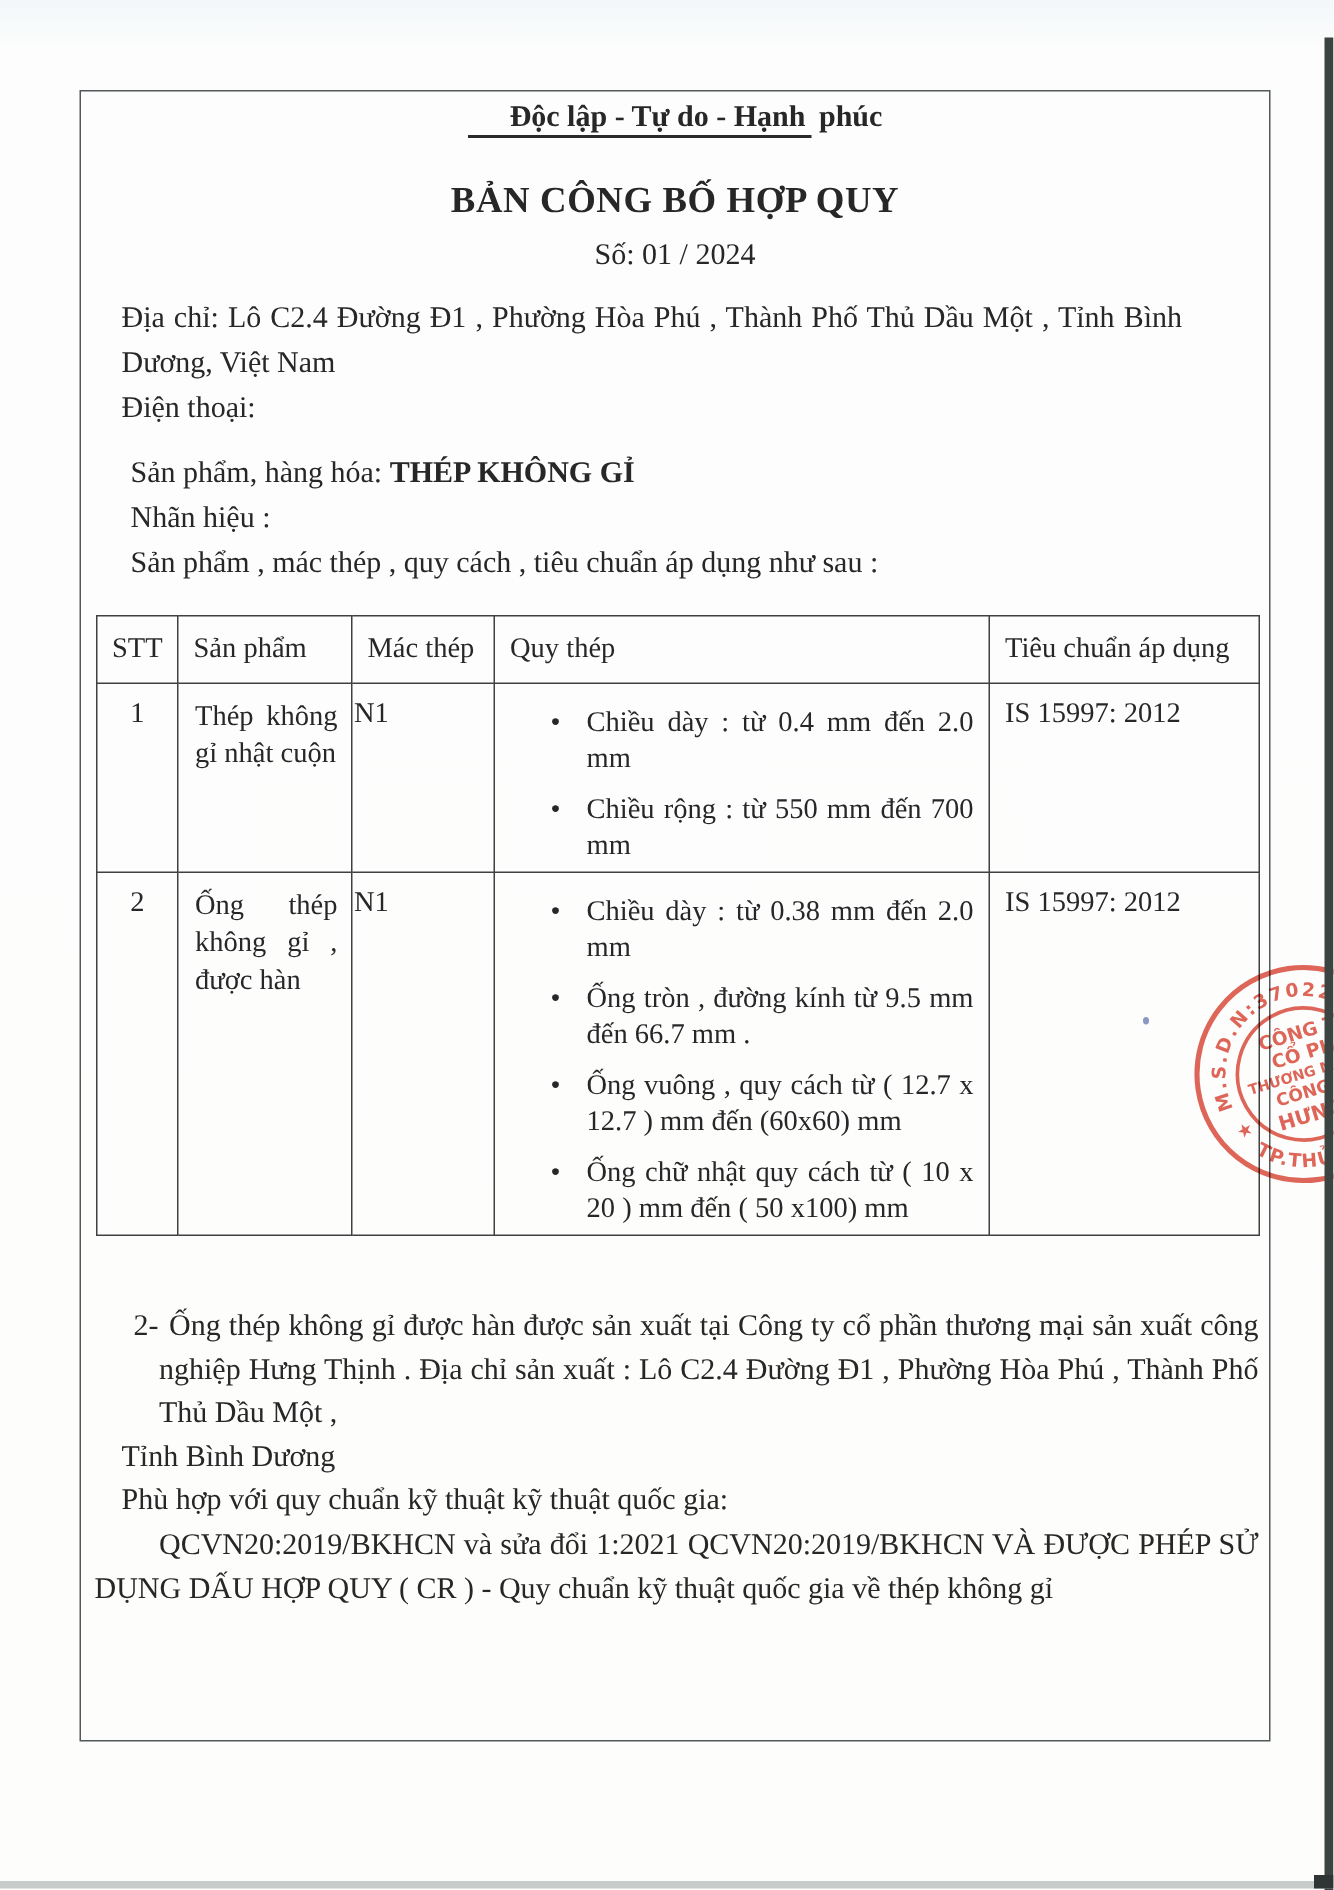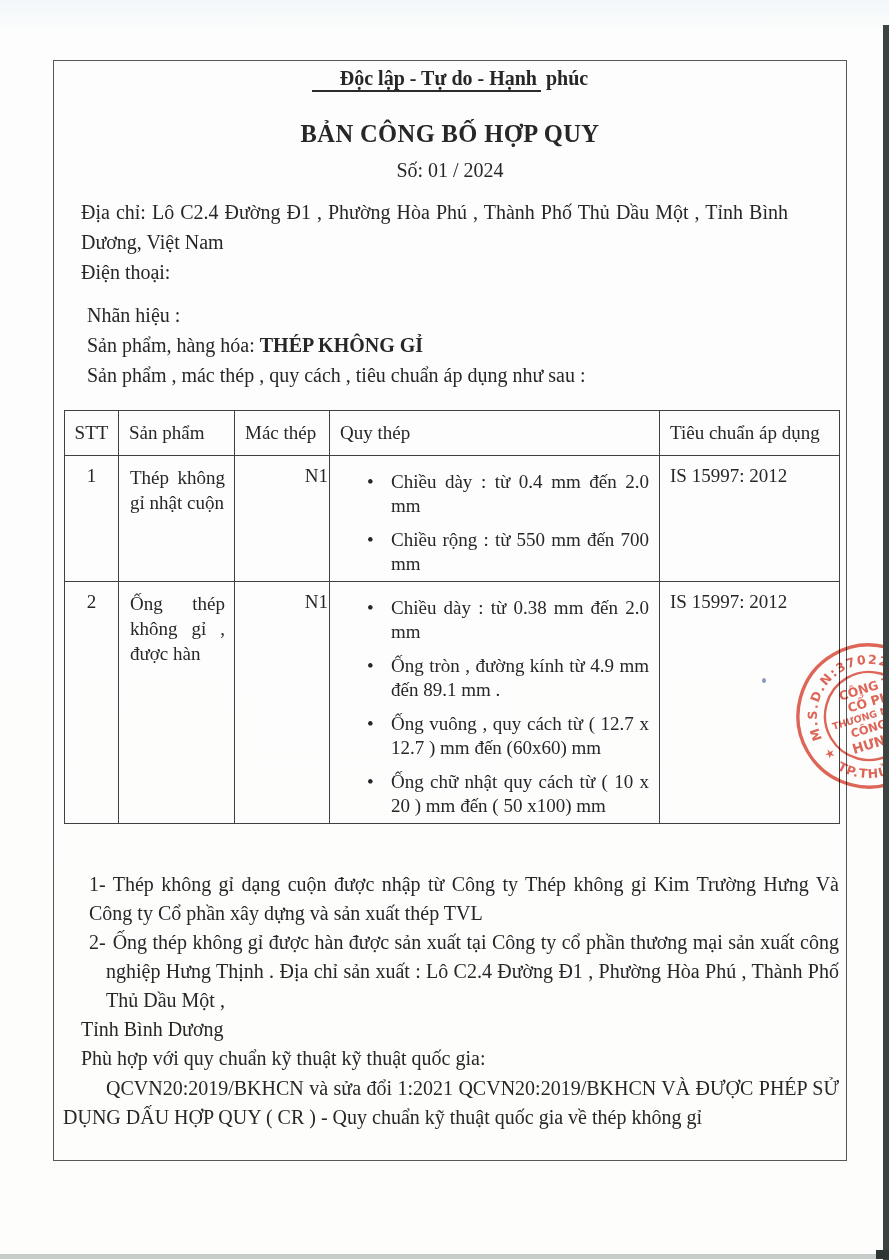--- a/index.html
+++ b/index.html
@@ -32,21 +32,21 @@
   }
   table.spec th,table.spec td{border:1.6px solid #3e4042;}
   table.spec thead th{
     height:44px;font-weight:normal;text-align:left;padding:0 4px 0 10px;
     vertical-align:middle;
   }
   table.spec thead th.c{text-align:center;padding:0;}
   table.spec tbody td{vertical-align:top;}
   td.stt{text-align:center;padding-top:9px;}
   td.sp{padding:9px 9px 0 11px;text-align:justify;line-height:25px;}
-  td.mt{text-align:right;padding-top:9px;}
+  td.mt{text-align:left;padding-top:9px;}
   td.qc{padding:3px 10px 6px 32px;}
   td.tc{padding:9px 4px 0 10px;}
   .qc ul{margin:0;padding:0;list-style:none;}
   .qc li{position:relative;padding-left:29px;text-align:justify;line-height:23.5px;margin-top:11px;}
   .qc li::before{content:"•";position:absolute;left:5px;top:0;}
   
   .notes{margin:46px 7px 0 35px;font-size:20px;}
   .notes p{margin:0;line-height:29px;text-align:justify;}
   .notes .marker{margin-right:7px;}
   .n2{padding-left:17px;text-indent:-17px;}
@@ -70,22 +70,22 @@
 
   <p class="doc-title">BẢN CÔNG BỐ HỢP QUY</p>
   <p class="doc-number">Số: 01 / 2024</p>
 
   <div class="info">
     <p>Địa chỉ: Lô C2.4 Đường Đ1 , Phường Hòa Phú , Thành Phố Thủ Dầu Một , Tỉnh Bình Dương, Việt Nam</p>
     <p>Điện thoại:</p>
   </div>
 
   <div class="block2">
+    <p><span>Sản phẩm, hàng hóa: </span><span class="bold">THÉP KHÔNG GỈ</span></p>
     <p>Nhãn hiệu :</p>
-    <p><span>Sản phẩm, hàng hóa: </span><span class="bold">THÉP KHÔNG GỈ</span></p>
     <p>Sản phẩm , mác thép , quy cách , tiêu chuẩn áp dụng như sau :</p>
   </div>
 
   <table class="spec">
     <colgroup>
       <col style="width:54px">
         <col style="width:116px">
         <col style="width:95px">
         <col style="width:330px">
         <col style="width:180px">
@@ -112,32 +112,31 @@
         </td>
         <td class="tc">IS 15997: 2012</td>
       </tr>
       <tr style="height:234px">
         <td class="stt">2</td>
         <td class="sp">Ống thép không gỉ , được hàn</td>
         <td class="mt">N1</td>
         <td class="qc">
           <ul>
             <li>Chiều dày : từ 0.38 mm đến 2.0 mm</li>
-            <li>Ống tròn , đường kính từ 4.9 mm đến 89.1 mm .</li>
+            <li>Ống tròn , đường kính từ 9.5 mm đến 66.7 mm .</li>
             <li>Ống vuông , quy cách từ ( 12.7 x 12.7 ) mm đến (60x60) mm</li>
             <li>Ống chữ nhật quy cách từ ( 10 x 20 ) mm đến ( 50 x100) mm</li>
           </ul>
         </td>
         <td class="tc">IS 15997: 2012</td>
       </tr>
     </tbody>
   </table>
 
   <div class="notes">
-    <p><span class="marker">1-</span><span>Thép không gỉ dạng cuộn được nhập từ Công ty Thép không gỉ Kim Trường Hưng Và Công ty Cổ phần xây dựng và sản xuất thép TVL</span></p>
     <p class="n2"><span class="marker">2-</span><span>Ống thép không gỉ được hàn được sản xuất tại Công ty cổ phần thương mại sản xuất công nghiệp Hưng Thịnh . Địa chỉ sản xuất : Lô C2.4 Đường Đ1 , Phường Hòa Phú , Thành Phố Thủ Dầu Một ,</span></p>
     <p class="province">Tỉnh Bình Dương</p>
     <p class="conform">Phù hợp với quy chuẩn kỹ thuật kỹ thuật quốc gia:</p>
     <p class="regulation">QCVN20:2019/BKHCN và sửa đổi 1:2021 QCVN20:2019/BKHCN VÀ ĐƯỢC PHÉP SỬ DỤNG DẤU HỢP QUY ( CR ) -  Quy chuẩn kỹ thuật quốc gia về thép không gỉ</p>
   </div>
 
 </div>
 
 <svg class="stamp" width="200" height="200" viewBox="0 0 200 200">
   <g opacity="0.88">

